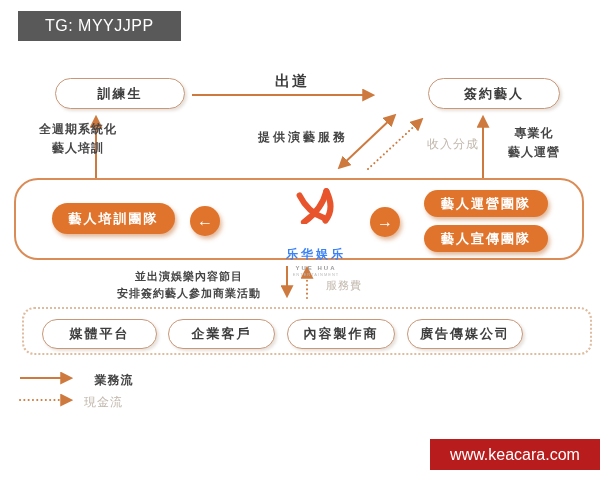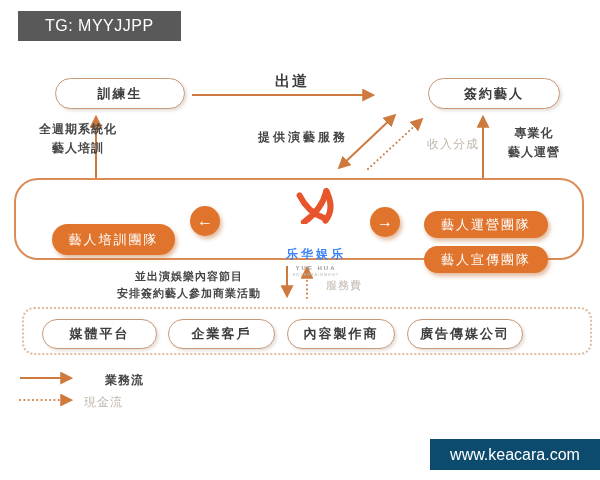--- a/index.html
+++ b/index.html
@@ -8,21 +8,21 @@
   .abs { position: absolute; }
 
   
   .wm-badge {
     left: 18px; top: 11px; height: 30px; padding: 0 27px;
     background: #595959; color: #fff; font-size: 16px; letter-spacing: .5px;
     display: flex; align-items: center;
   }
   .wm-site {
     left: 430px; top: 439px; width: 170px; height: 31px;
-    background: #0c4a6e; color: #fff; font-size: 16px;
+    background: #b91c1c; color: #fff; font-size: 16px;
     display: flex; align-items: center; justify-content: center;
   }
 
   
   .pill {
     border: 1.5px solid #C99879; border-radius: 17px; background: #fff;
     color: #3d3d3d; font-size: 13px; font-weight: 600; letter-spacing: 2px;
     display: flex; align-items: center; justify-content: center;
     box-shadow: 2px 2px 3px rgba(120,90,60,.18);
   }
@@ -32,24 +32,23 @@
   .lbl-big { font-size: 15px; font-weight: 700; letter-spacing: 2px; color: #3d3d3d; }
   .muted { color: #C2B7AC; font-weight: 400; }
 
   
   .company-box {
     left: 14px; top: 178px; width: 570px; height: 82px;
     border: 2px solid #DB8B55; border-radius: 24px; background: #fff;
   }
   .team-pill {
     position: absolute; background: #E0742C; border-radius: 16px;
-    color: #fff; font-size: 13px; font-weight: 400; letter-spacing: 2px;
+    color: #fff; font-size: 13px; font-weight: 700; letter-spacing: 2px;
     display: flex; align-items: center; justify-content: center;
     box-shadow: 2px 3px 4px rgba(190,100,35,.45);
-    margin-top: 21px;
   }
   .circle-btn {
     position: absolute; width: 30px; height: 30px; border-radius: 50%;
     background: #E0742C; color: #fff; font-size: 16px; font-weight: 700;
     display: flex; align-items: center; justify-content: center;
     box-shadow: 2px 3px 4px rgba(190,100,35,.45);
   }
   .logo-wrap { position: absolute; left: 252px; top: 6px; width: 96px; text-align: center; }
   .logo-cn { font-size: 12px; font-weight: 700; letter-spacing: 3px; color: #3b82f6; margin-top: 18px; }
   .logo-en { font-size: 6px; font-weight: 700; letter-spacing: 2px; color: #999; margin-top: 2px; }
@@ -138,14 +137,14 @@
 </div>
 <div class="abs lbl muted" style="left:322px; top:277px; width:44px; font-size:11px;">服務費</div>
 
 <div class="abs partners-box">
   <div class="pill partner-pill" style="left:18px; width:115px;">媒體平台</div>
   <div class="pill partner-pill" style="left:144px; width:107px;">企業客戶</div>
   <div class="pill partner-pill" style="left:263px; width:108px;">內容製作商</div>
   <div class="pill partner-pill" style="left:383px; width:116px;">廣告傳媒公司</div>
 </div>
 
-<div class="abs lbl" style="left:84px; top:371px; width:60px; text-align:right;">業務流</div>
+<div class="abs lbl" style="left:84px; top:371px; width:60px; text-align:center;">業務流</div>
 <div class="abs lbl muted" style="left:84px; top:393px; width:60px; text-align:left;">現金流</div>
 
 </body></html>

